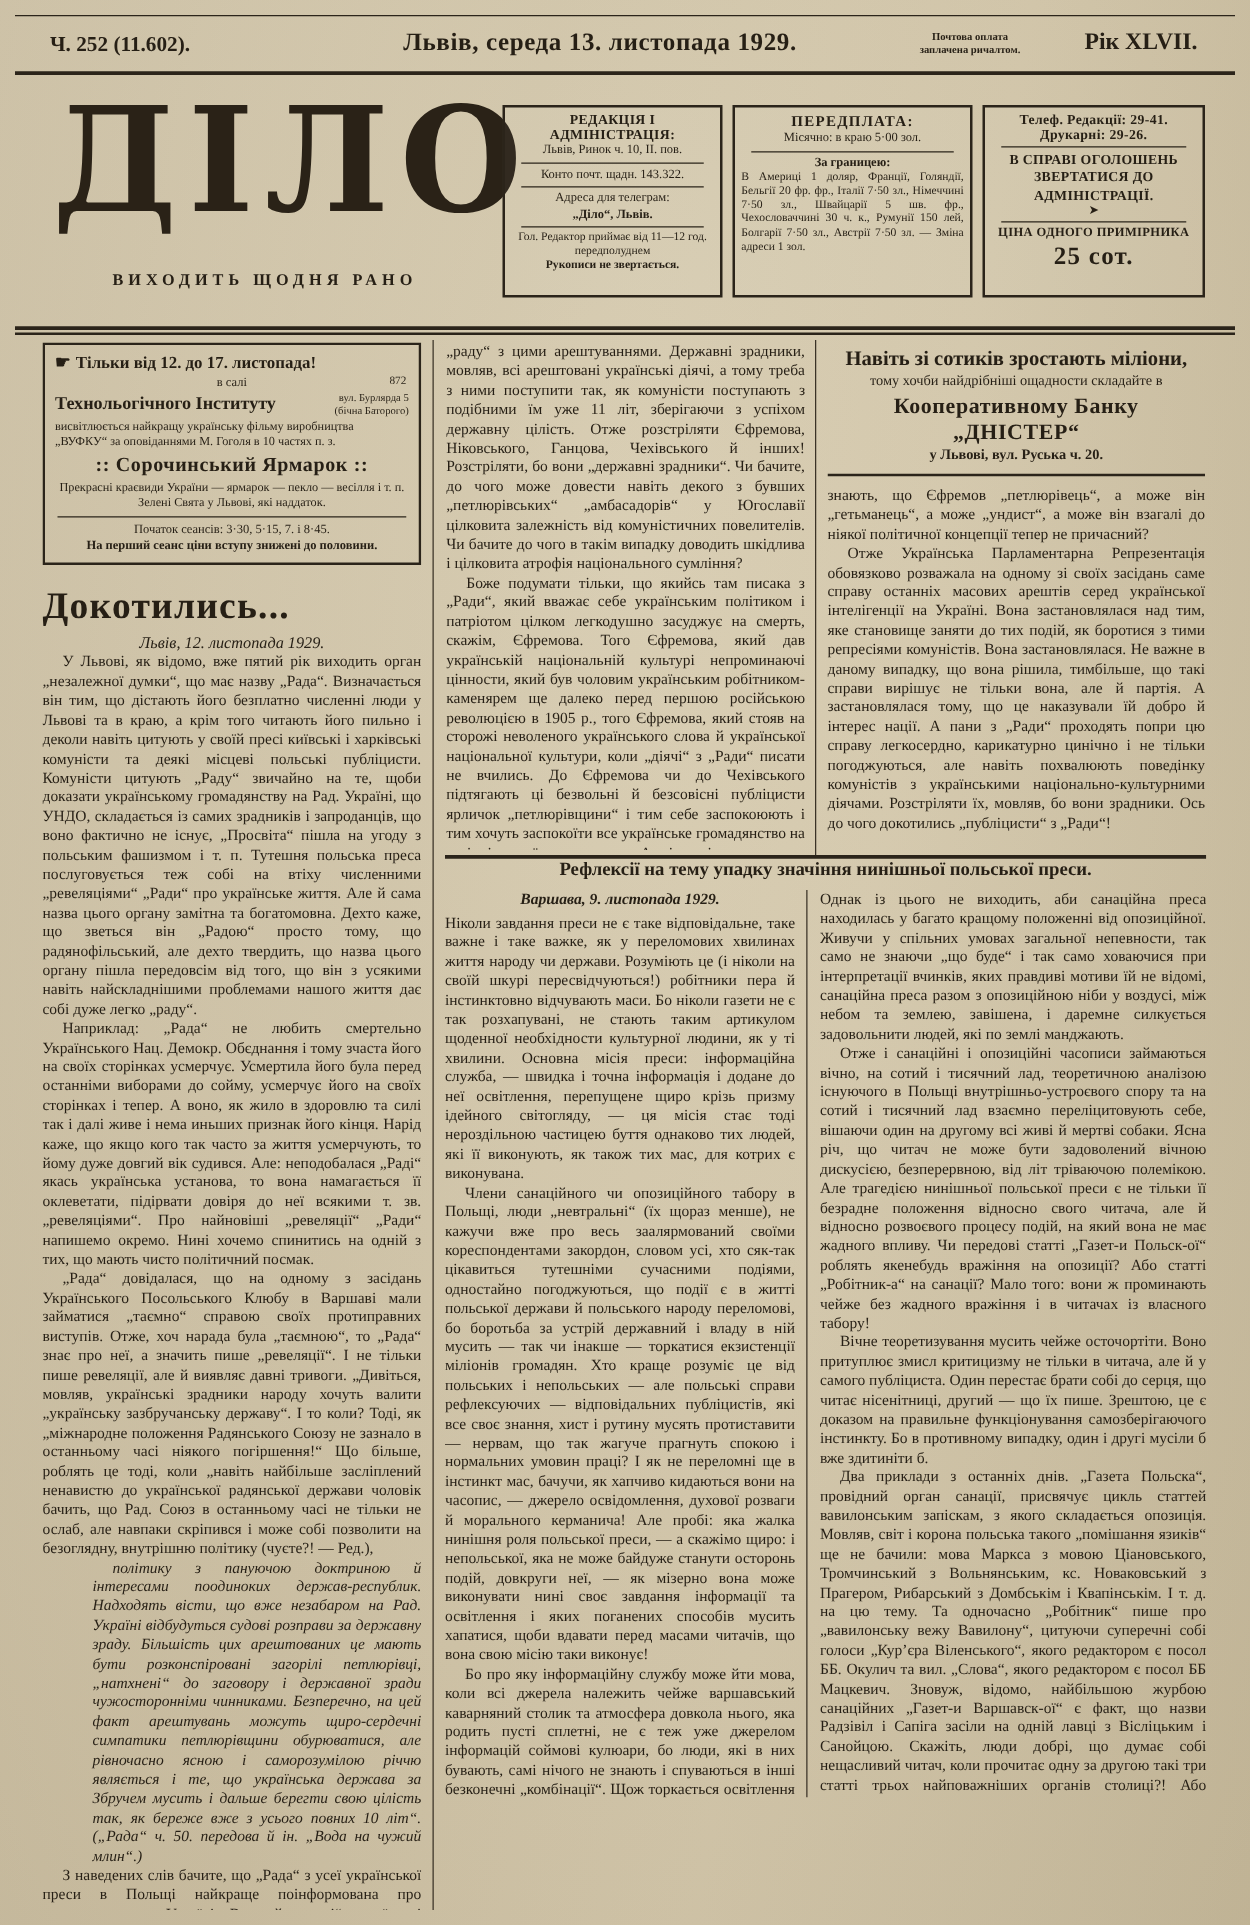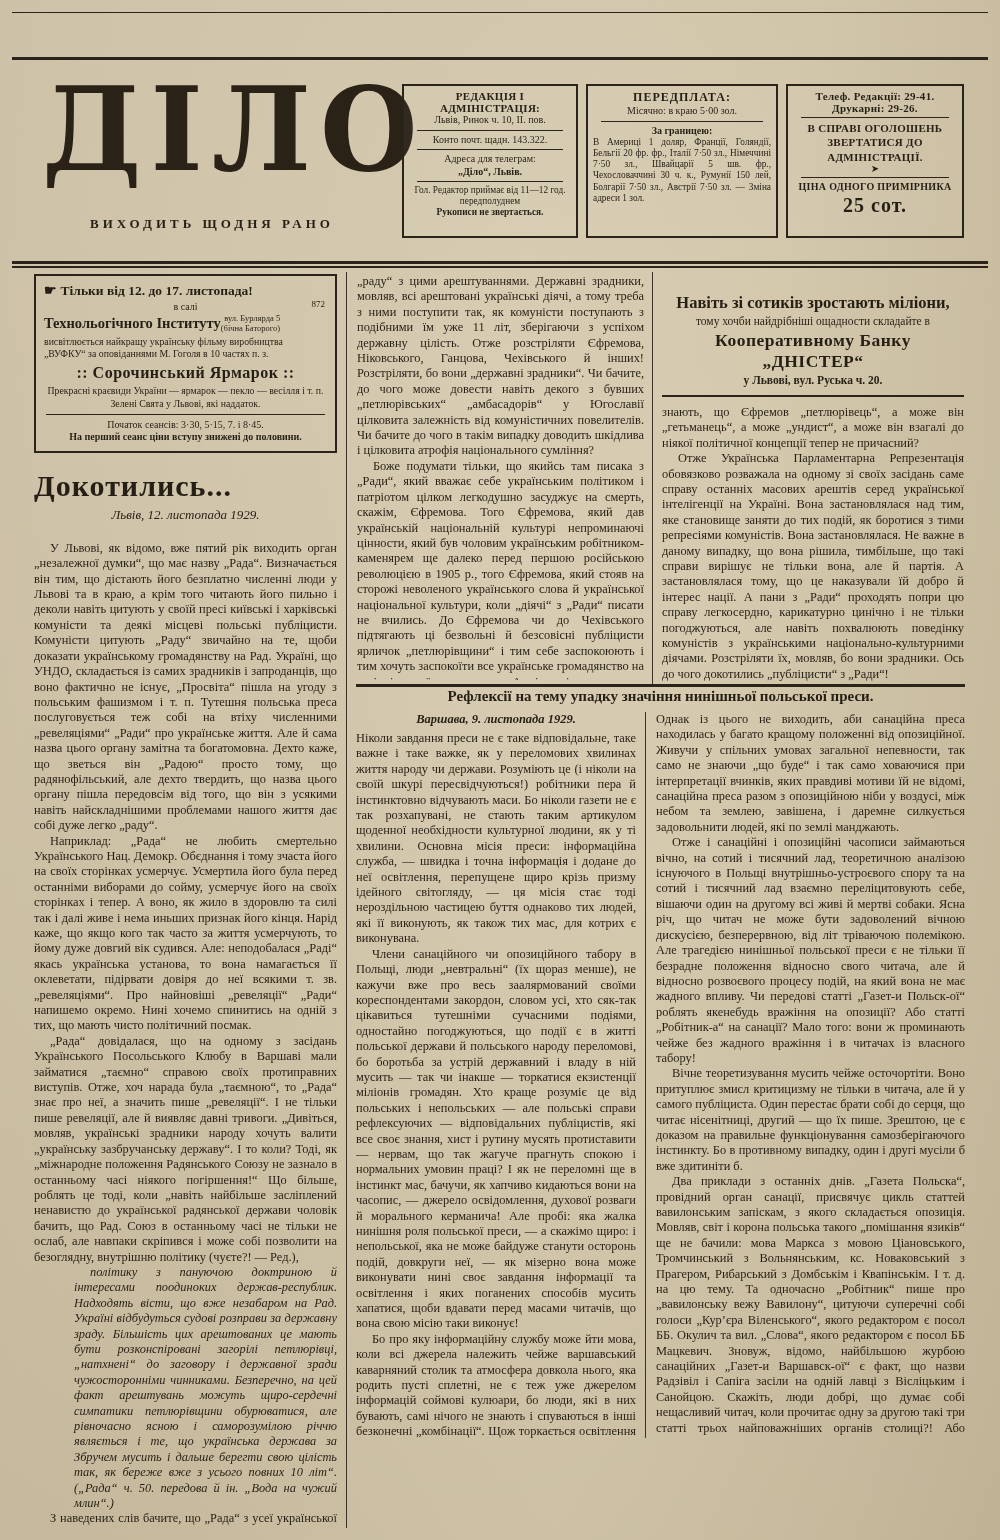--- a/index.html
+++ b/index.html
@@ -42,44 +42,44 @@
   .mh-div { height:1px; background:#2b241a; margin:3px 8px; }
   .price-big { font-weight:bold; font-size:20px; letter-spacing:1px; margin-top:2px; }
   .arrow-mark { font-size:10px; line-height:1; }
 
   
   .vdiv1 { position:absolute; left:346px; top:272px; bottom:12px; width:1px; background:#3a3226; }
   .vdiv2 { position:absolute; left:652px; top:272px; height:412px; width:1px; background:#3a3226; }
   .col { position:absolute; overflow:hidden; }
   .col1 { left:34px; top:274px; width:303px; bottom:12px; }
   .col2top { left:357px; top:274px; width:287px; height:406px; }
-  .col3top { left:662px; top:290px; width:302px; height:406px; }
+  .col3top { left:662px; top:274px; width:302px; height:406px; }
 
   .para { font-size:12.4px; line-height:15.4px; text-align:justify; text-indent:16px; }
   .para.italic { font-style:italic;margin-left:40px; }
 
   
   .cinema-ad { border:2px solid #2b241a; padding:6px 8px 7px; text-align:center; font-size:10.5px; line-height:1.25; }
   .ca-l1 { font-weight:bold; font-size:13.5px; text-align:left; }
   .ca-hand { font-size:14px; margin-right:4px; }
   .ca-sala { position:relative; font-size:10px; margin-top:1px; }
   .ca-num { position:absolute; right:2px; top:-2px; font-size:9px; }
-  .ca-venue-row { display:flex; align-items:flex-start; margin-top:1px; }
+  .ca-venue-row { display:flex; align-items:flex-start; justify-content:space-between; margin-top:1px; }
   .ca-venue { font-weight:bold; font-size:14.5px; text-align:left; }
   .ca-addr { font-size:8.5px; line-height:1.15; text-align:right; }
   .ca-desc { font-size:9.8px; text-align:left; margin-top:2px; }
   .ca-film { font-weight:bold; font-size:16px; letter-spacing:.5px; margin:3px 0 2px; }
   .ca-desc2 { font-size:9.8px; text-align:center; }
   .ca-div { height:1px; background:#2b241a; margin:4px 2px; }
   .ca-times { font-size:10px; }
   .ca-promo { font-weight:bold; font-size:10px; }
 
   
   .a1-title { font-weight:bold; font-size:30px; text-align:left; letter-spacing:1px; margin:16px 0 4px; }
-  .a1-dateline { text-align:center; font-style:italic; font-size:13px; margin-bottom:18px; }
+  .a1-dateline { text-align:center; font-style:italic; font-size:13px; margin-bottom:0; }
 
   
   .bank-ad { text-align:center; padding:4px 2px 9px; border-bottom:2px solid #2b241a; margin-bottom:8px; }
   .bank-l1 { font-weight:bold; font-size:16.5px; line-height:1.15; }
   .bank-l2 { font-size:11.5px; margin-top:2px; }
   .bank-l3 { font-weight:bold; font-size:17.5px; margin-top:3px; letter-spacing:.5px; }
   .bank-l4 { font-weight:bold; font-size:11.5px; margin-top:2px; }
 
   
   .section2 { position:absolute; left:356px; top:684px; width:609px; bottom:12px; overflow:hidden; }
@@ -93,20 +93,29 @@
   .s2-right { flex:1; padding-left:10px; }
   .s2-dateline { text-align:center; font-style:italic; font-weight:bold; font-size:12.5px; margin-bottom:4px; }
 </style>
 </head>
 <body>
 
 <div class="page">
 
   <div class="hrule rule-hairline"></div>
 
+  <div class="topbar">
+    <span class="issue">Ч. 252 (11.602).</span>
+    <span class="datecenter">Львів, середа 13. листопада 1929.</span>
+    <span class="postal">
+      <span>Почтова оплата</span><br>
+      <span>заплачена ричалтом.</span>
+    </span>
+    <span class="yearvol">Рік XLVII.</span>
+  </div>
 
   <div class="hrule rule-thick"></div>
 
   <div class="masthead">
     <div class="logo">ДІЛО</div>
     <div class="motto">ВИХОДИТЬ ЩОДНЯ РАНО</div>
 
     <div class="mh-box box1">
       <div class="bt">РЕДАКЦІЯ І АДМІНІСТРАЦІЯ:</div>
       <div class="tx">Львів, Ринок ч. 10, II. пов.</div>

